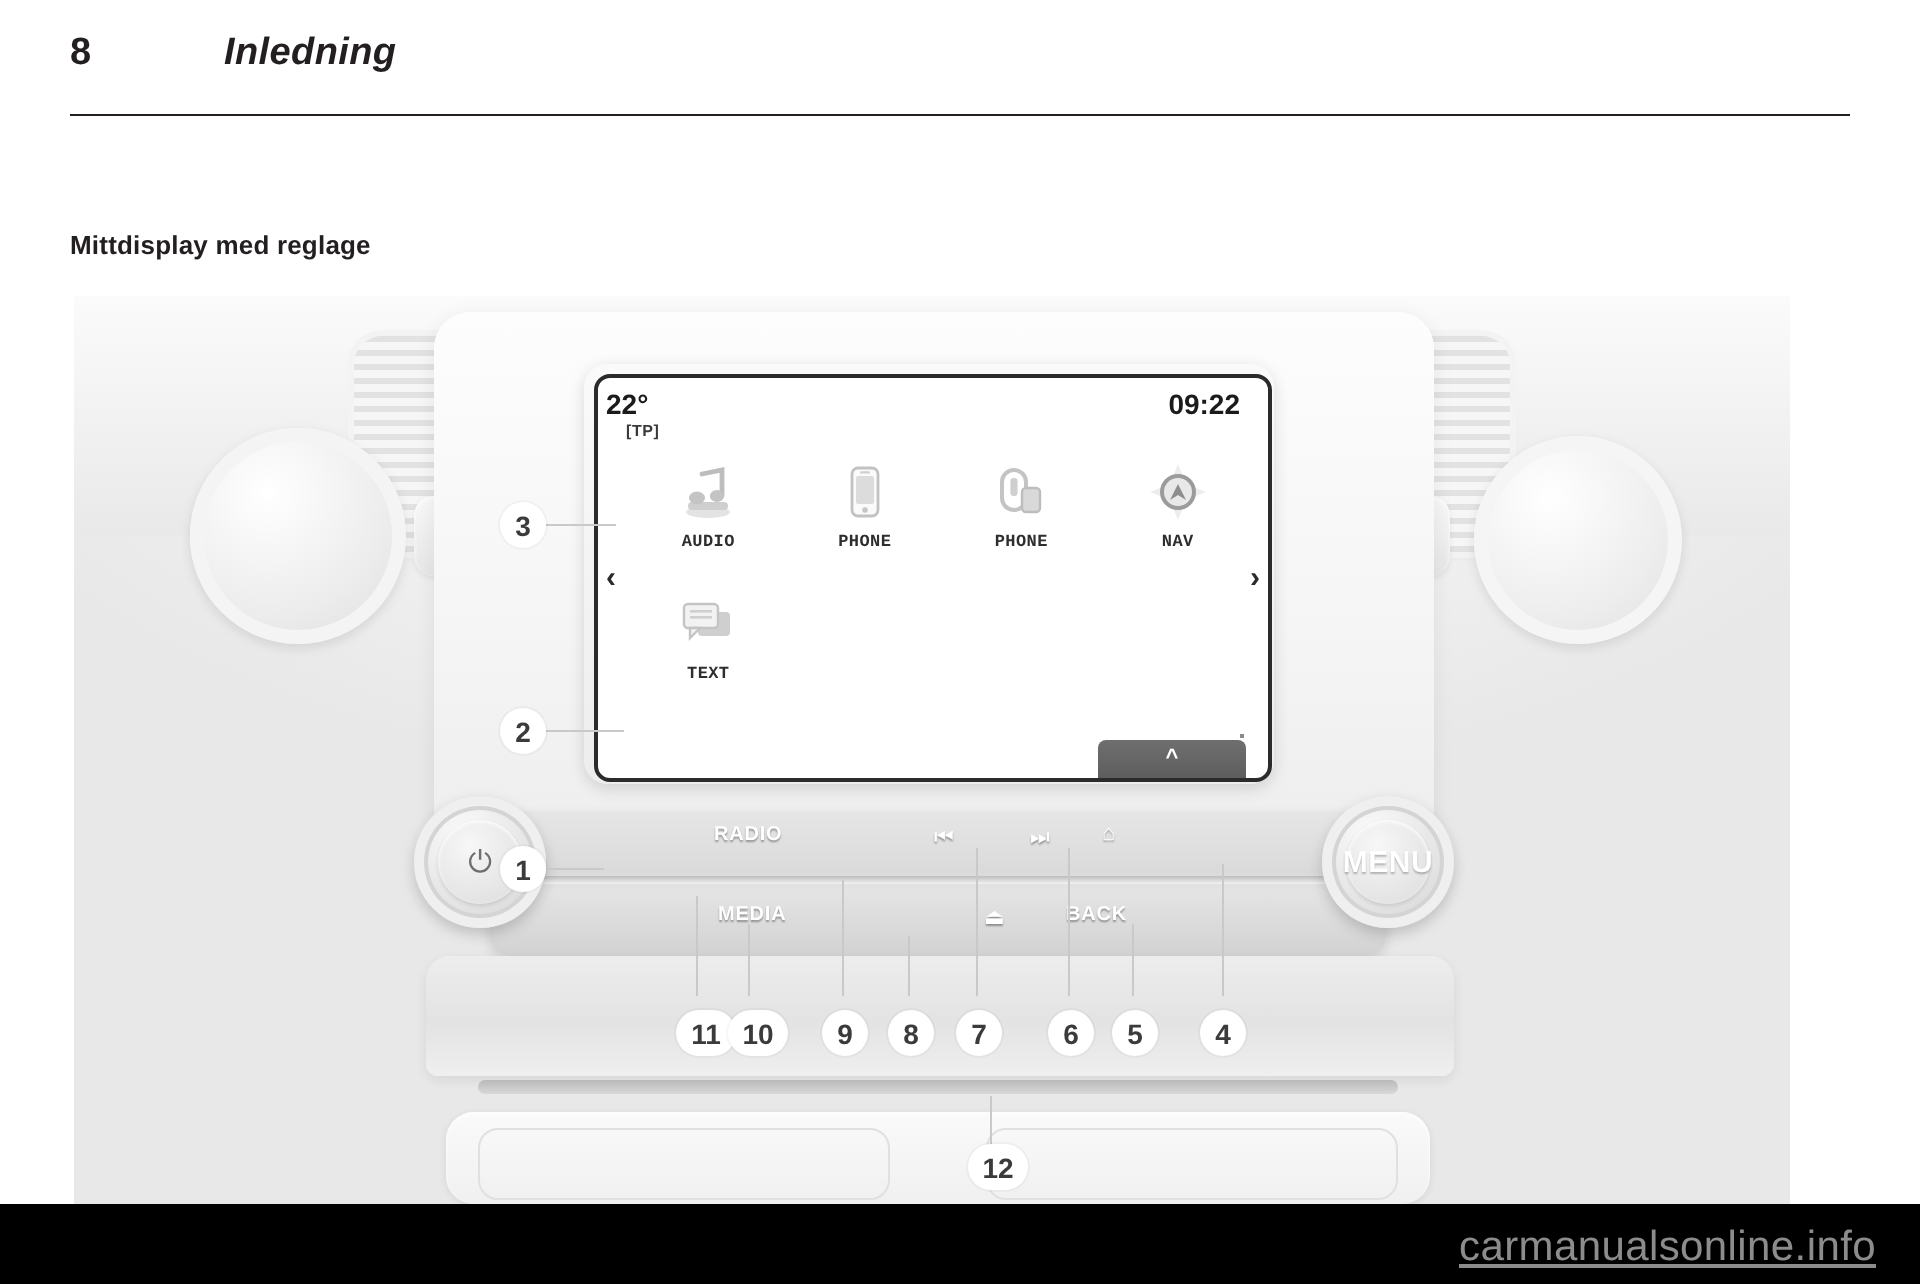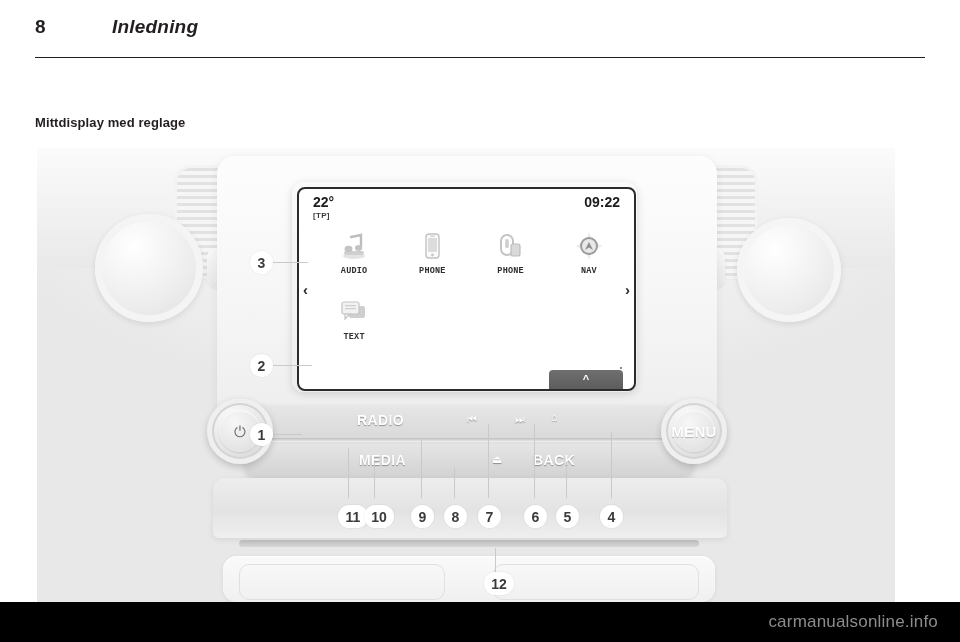--- a/index.html
+++ b/index.html
@@ -89,21 +89,21 @@
   }
   .screen{
     position:relative;width:100%;height:100%;
     border:2px solid #2b2b2b;border-radius:8px;
     background:#ffffff;overflow:hidden;
   }
   .status-bar{
     position:absolute;left:0;top:0;width:100%;height:34px;
   }
   .temp{
-    position:absolute;left:14px;top:5px;
+    position:absolute;left:4px;top:5px;
     font-size:14px;font-weight:bold;color:#1b1b1b;
   }
   .tp{
     position:absolute;left:14px;top:22px;
     font-size:8px;font-weight:bold;color:#3a3a3a;letter-spacing:.3px;
   }
   .clock{
     position:absolute;right:14px;top:5px;
     font-size:14px;font-weight:bold;color:#1b1b1b;
   }
@@ -160,21 +160,21 @@
   .knob-menu{left:624px;top:250px;width:66px;height:66px;}
   .knob-inner{
     width:42px;height:42px;border-radius:50%;
     background:radial-gradient(circle at 38% 30%,#f7f7f7,#dcdcdc);
     display:flex;align-items:center;justify-content:center;
     box-shadow:inset 0 1px 2px rgba(255,255,255,.9),0 1px 2px rgba(0,0,0,.12);
   }
   .knob-glyph{font-size:15px;color:#6f6f6f;line-height:1;}
   .knob-text{font-size:15px;font-weight:bold;color:#ffffff;letter-spacing:.3px;text-shadow:0 1px 1px rgba(0,0,0,.25);}
   .btn-lbl{
-    position:absolute;font-size:14px;font-weight:bold;color:#ffffff;
+    position:absolute;font-size:10px;font-weight:bold;color:#ffffff;
     letter-spacing:.4px;text-shadow:0 1px 1px rgba(0,0,0,.35);
   }
   .btn-ico{
     position:absolute;font-size:11px;color:#ffffff;line-height:1;
     text-shadow:0 1px 1px rgba(0,0,0,.35);
   }
   .lbl-radio{left:320px;top:264px;}
   .lbl-media{left:322px;top:304px;}
   .lbl-back{left:496px;top:304px;}
   .ico-prev{left:430px;top:266px;}
@@ -215,21 +215,21 @@
     box-shadow:0 0 0 1px rgba(0,0,0,.03);
   }
   .callout.wide{width:30px;border-radius:12px;}
   .leader{position:absolute;background:#c9c9c9;}
   
   .footer-band{
     position:absolute;left:0;top:602px;width:960px;height:40px;background:#000000;
   }
   .watermark{
     position:absolute;right:22px;top:612px;
-    font-size:17px;color:#8c8c8c;letter-spacing:.2px;
+    font-size:21px;color:#8c8c8c;letter-spacing:.2px;text-decoration:underline;
   }
 </style>
 </head>
 <body>
 
 <div class="page">
 
   <div class="hdr">
     <div class="hdr-pagenum">8</div>
     <div class="hdr-chapter">Inledning</div>

